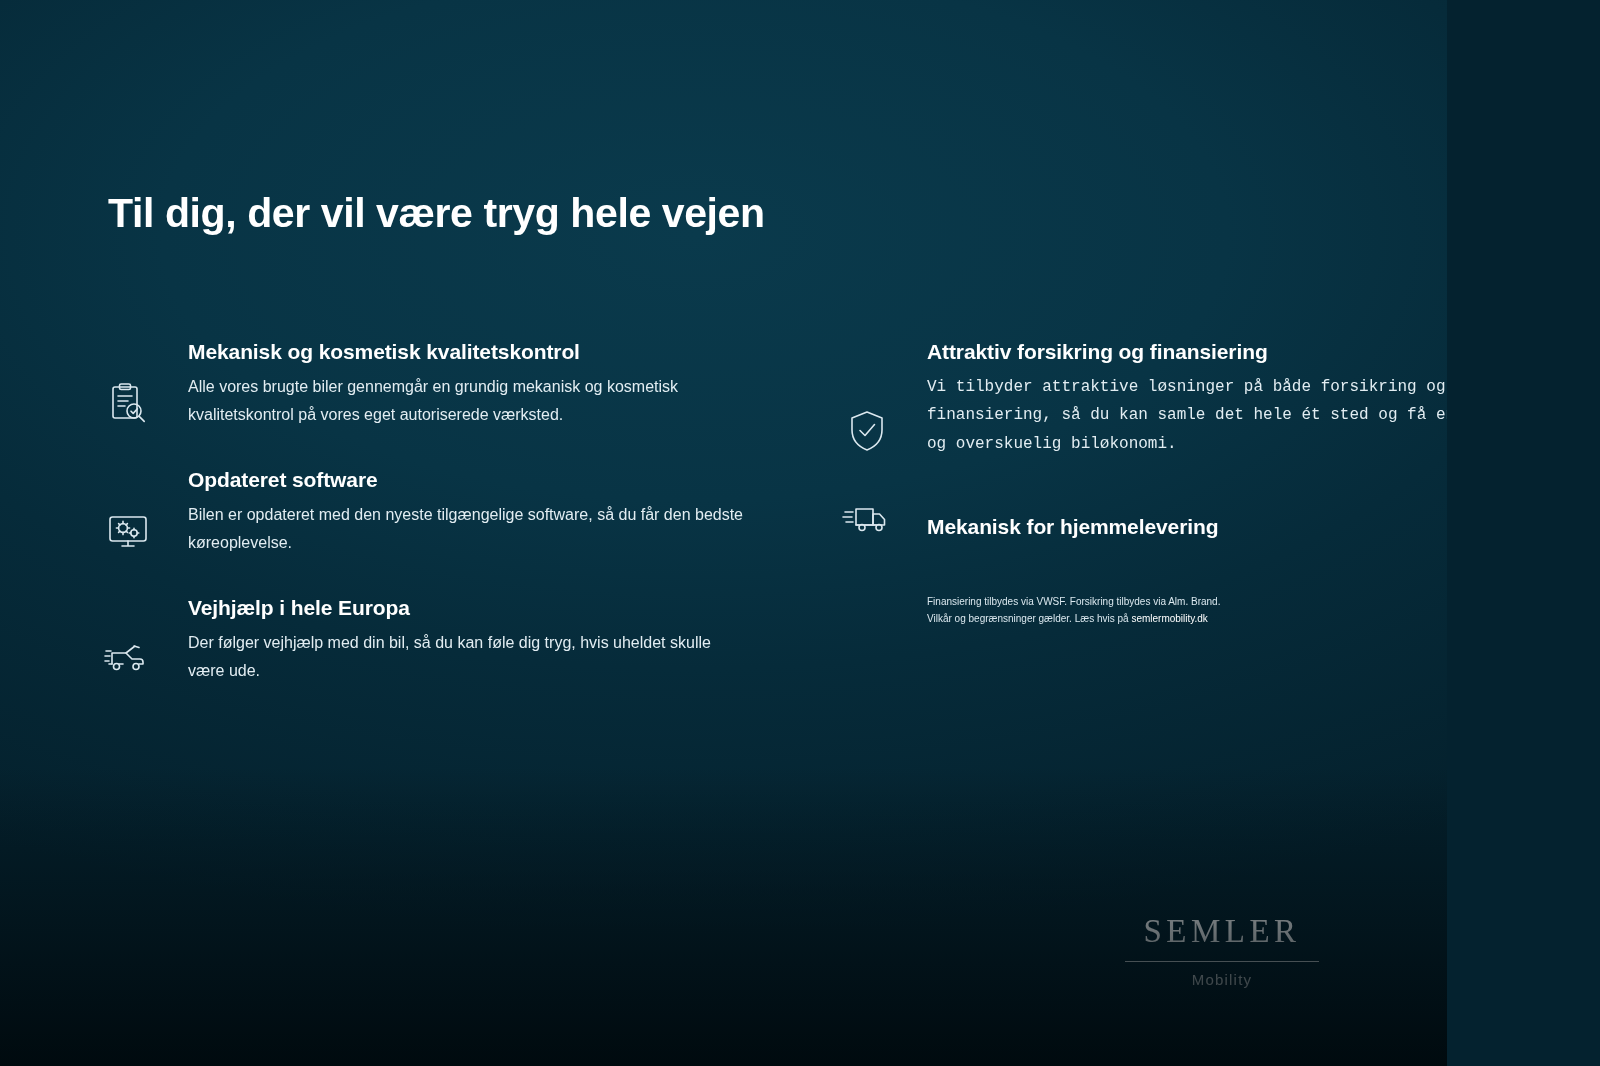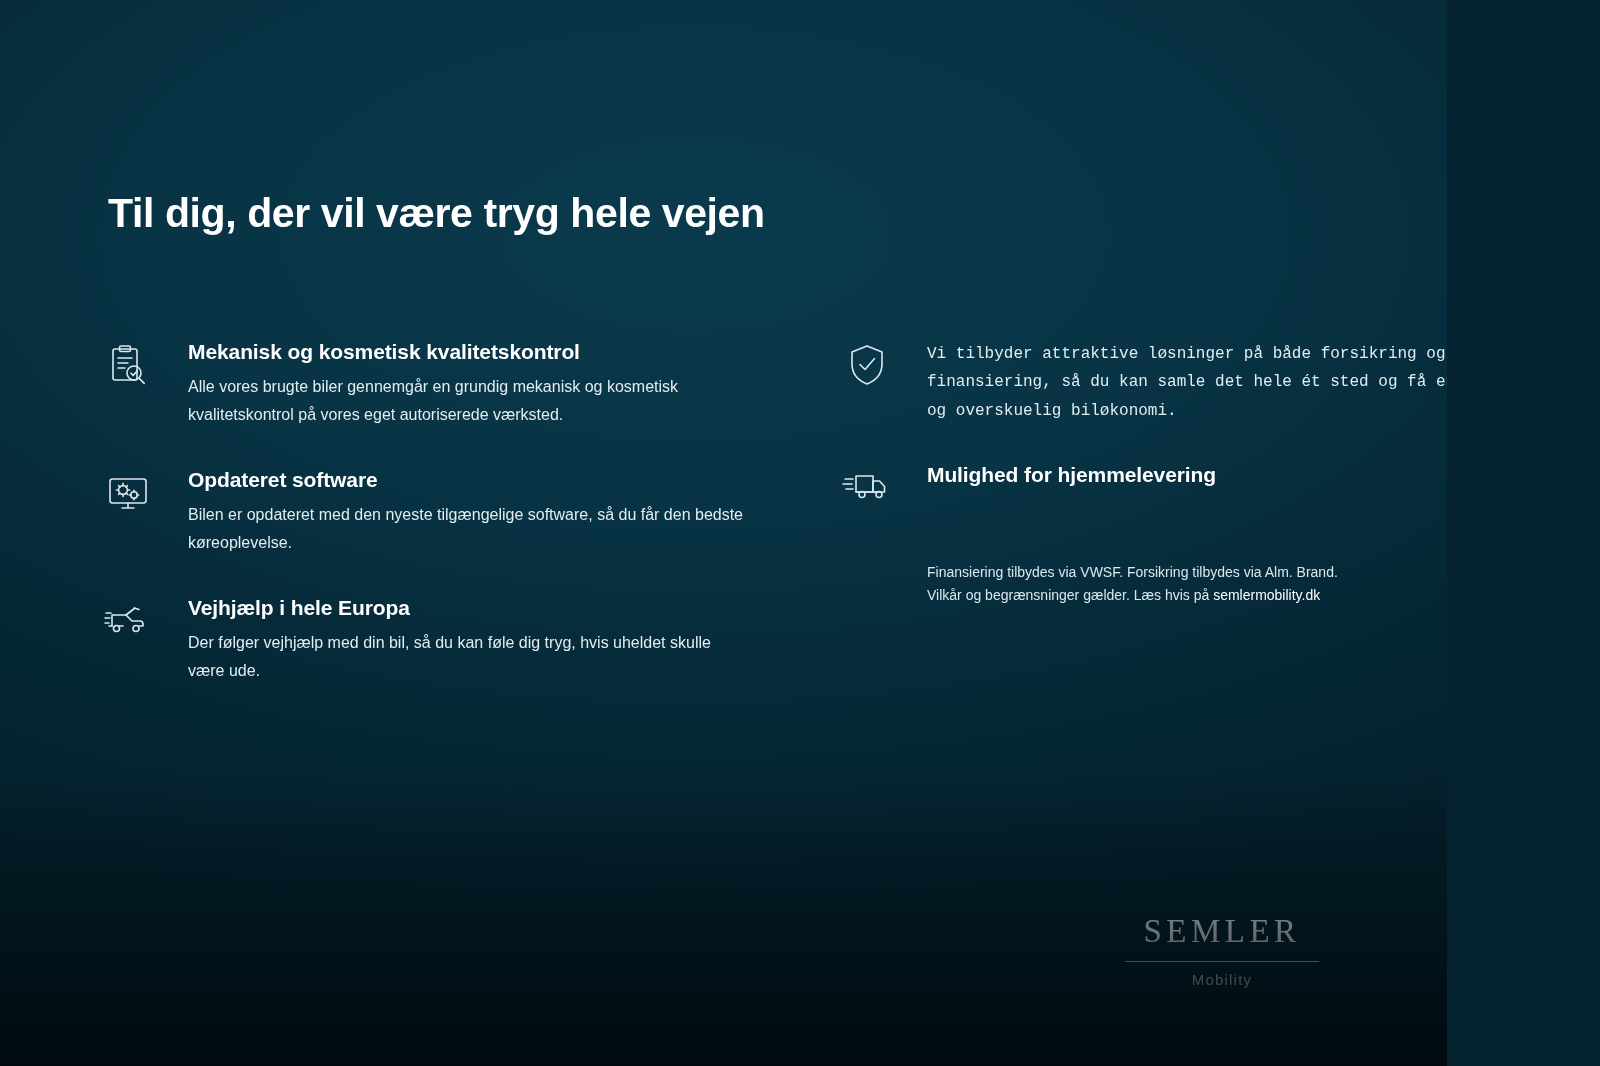--- a/index.html
+++ b/index.html
@@ -54,21 +54,21 @@
     display: flex;
     gap: 68px;
   }
 
   .col {
     width: 672px;
   }
 
   .feature {
     display: flex;
-    align-items: flex-start;
+    align-items: flex-end;
     margin-bottom: 38px;
   }
 
   .feature:last-child { margin-bottom: 16px; }
 
   .feature-icon {
     width: 56px;
     min-width: 56px;
     height: 52px;
     margin-right: 32px;
@@ -98,21 +98,21 @@
     color: #e2edf2;
     font-weight: 400;
     max-width: 560px;
   }
 
   .col-right .feature-text { max-width: 600px; font-family: Liberation Mono, monospace; }
 
   .disclaimer {
     margin-top: 46px;
     margin-left: 88px;
-    font-size: 14px;
+    font-size: 10px;
     line-height: 1.62;
     color: #dbe8ef;
     max-width: 520px;
   }
 
   .disclaimer b { font-weight: normal; color: #ffffff; }
 
   .logo {
     position: absolute;
     right: 120px;
@@ -210,37 +210,38 @@
     <div class="col col-right">
 
       <div class="feature">
         <span class="feature-icon">
           <svg width="44" height="46" viewBox="0 0 44 46" fill="none" stroke="#dbe8ef" stroke-width="1.6" stroke-linecap="round" stroke-linejoin="round">
             <path d="M22 4l15 6v12c0 10-6.6 16.6-15 20-8.4-3.4-15-10-15-20V10z"></path>
             <path d="M15 22.5l5 5 9.5-11"></path>
           </svg>
         </span>
         <div class="feature-body">
+          <div class="feature-title">Attraktiv forsikring og finansiering</div>
           <div class="feature-text">Vi tilbyder attraktive løsninger på både forsikring og finansiering, så du kan samle det hele ét sted og få en tryg og overskuelig biløkonomi.</div>
         </div>
       </div>
 
       <div class="feature">
         <span class="feature-icon">
           <svg width="50" height="40" viewBox="0 0 50 40" fill="none" stroke="#dbe8ef" stroke-width="1.6" stroke-linecap="round" stroke-linejoin="round">
             <path d="M14 11h17v16H14z"></path>
             <path d="M31 16h6.5l5 5.5V27H31z"></path>
             <circle cx="20" cy="29.5" r="3"></circle>
             <circle cx="37" cy="29.5" r="3"></circle>
             <path d="M14 27h3M23 27h11"></path>
             <path d="M3 14h8M1 19h9M4 24h7"></path>
           </svg>
         </span>
         <div class="feature-body">
-          <div class="feature-title">Mulighed for hjemmelevering</div>
+          <div class="feature-title">Mekanisk for hjemmelevering</div>
         </div>
       </div>
 
       <div class="disclaimer">
         <div>Finansiering tilbydes via VWSF. Forsikring tilbydes via Alm. Brand.</div>
         <div>
           <span>Vilkår og begrænsninger gælder. Læs hvis på </span><b>semlermobility.dk</b>
         </div>
       </div>
 

